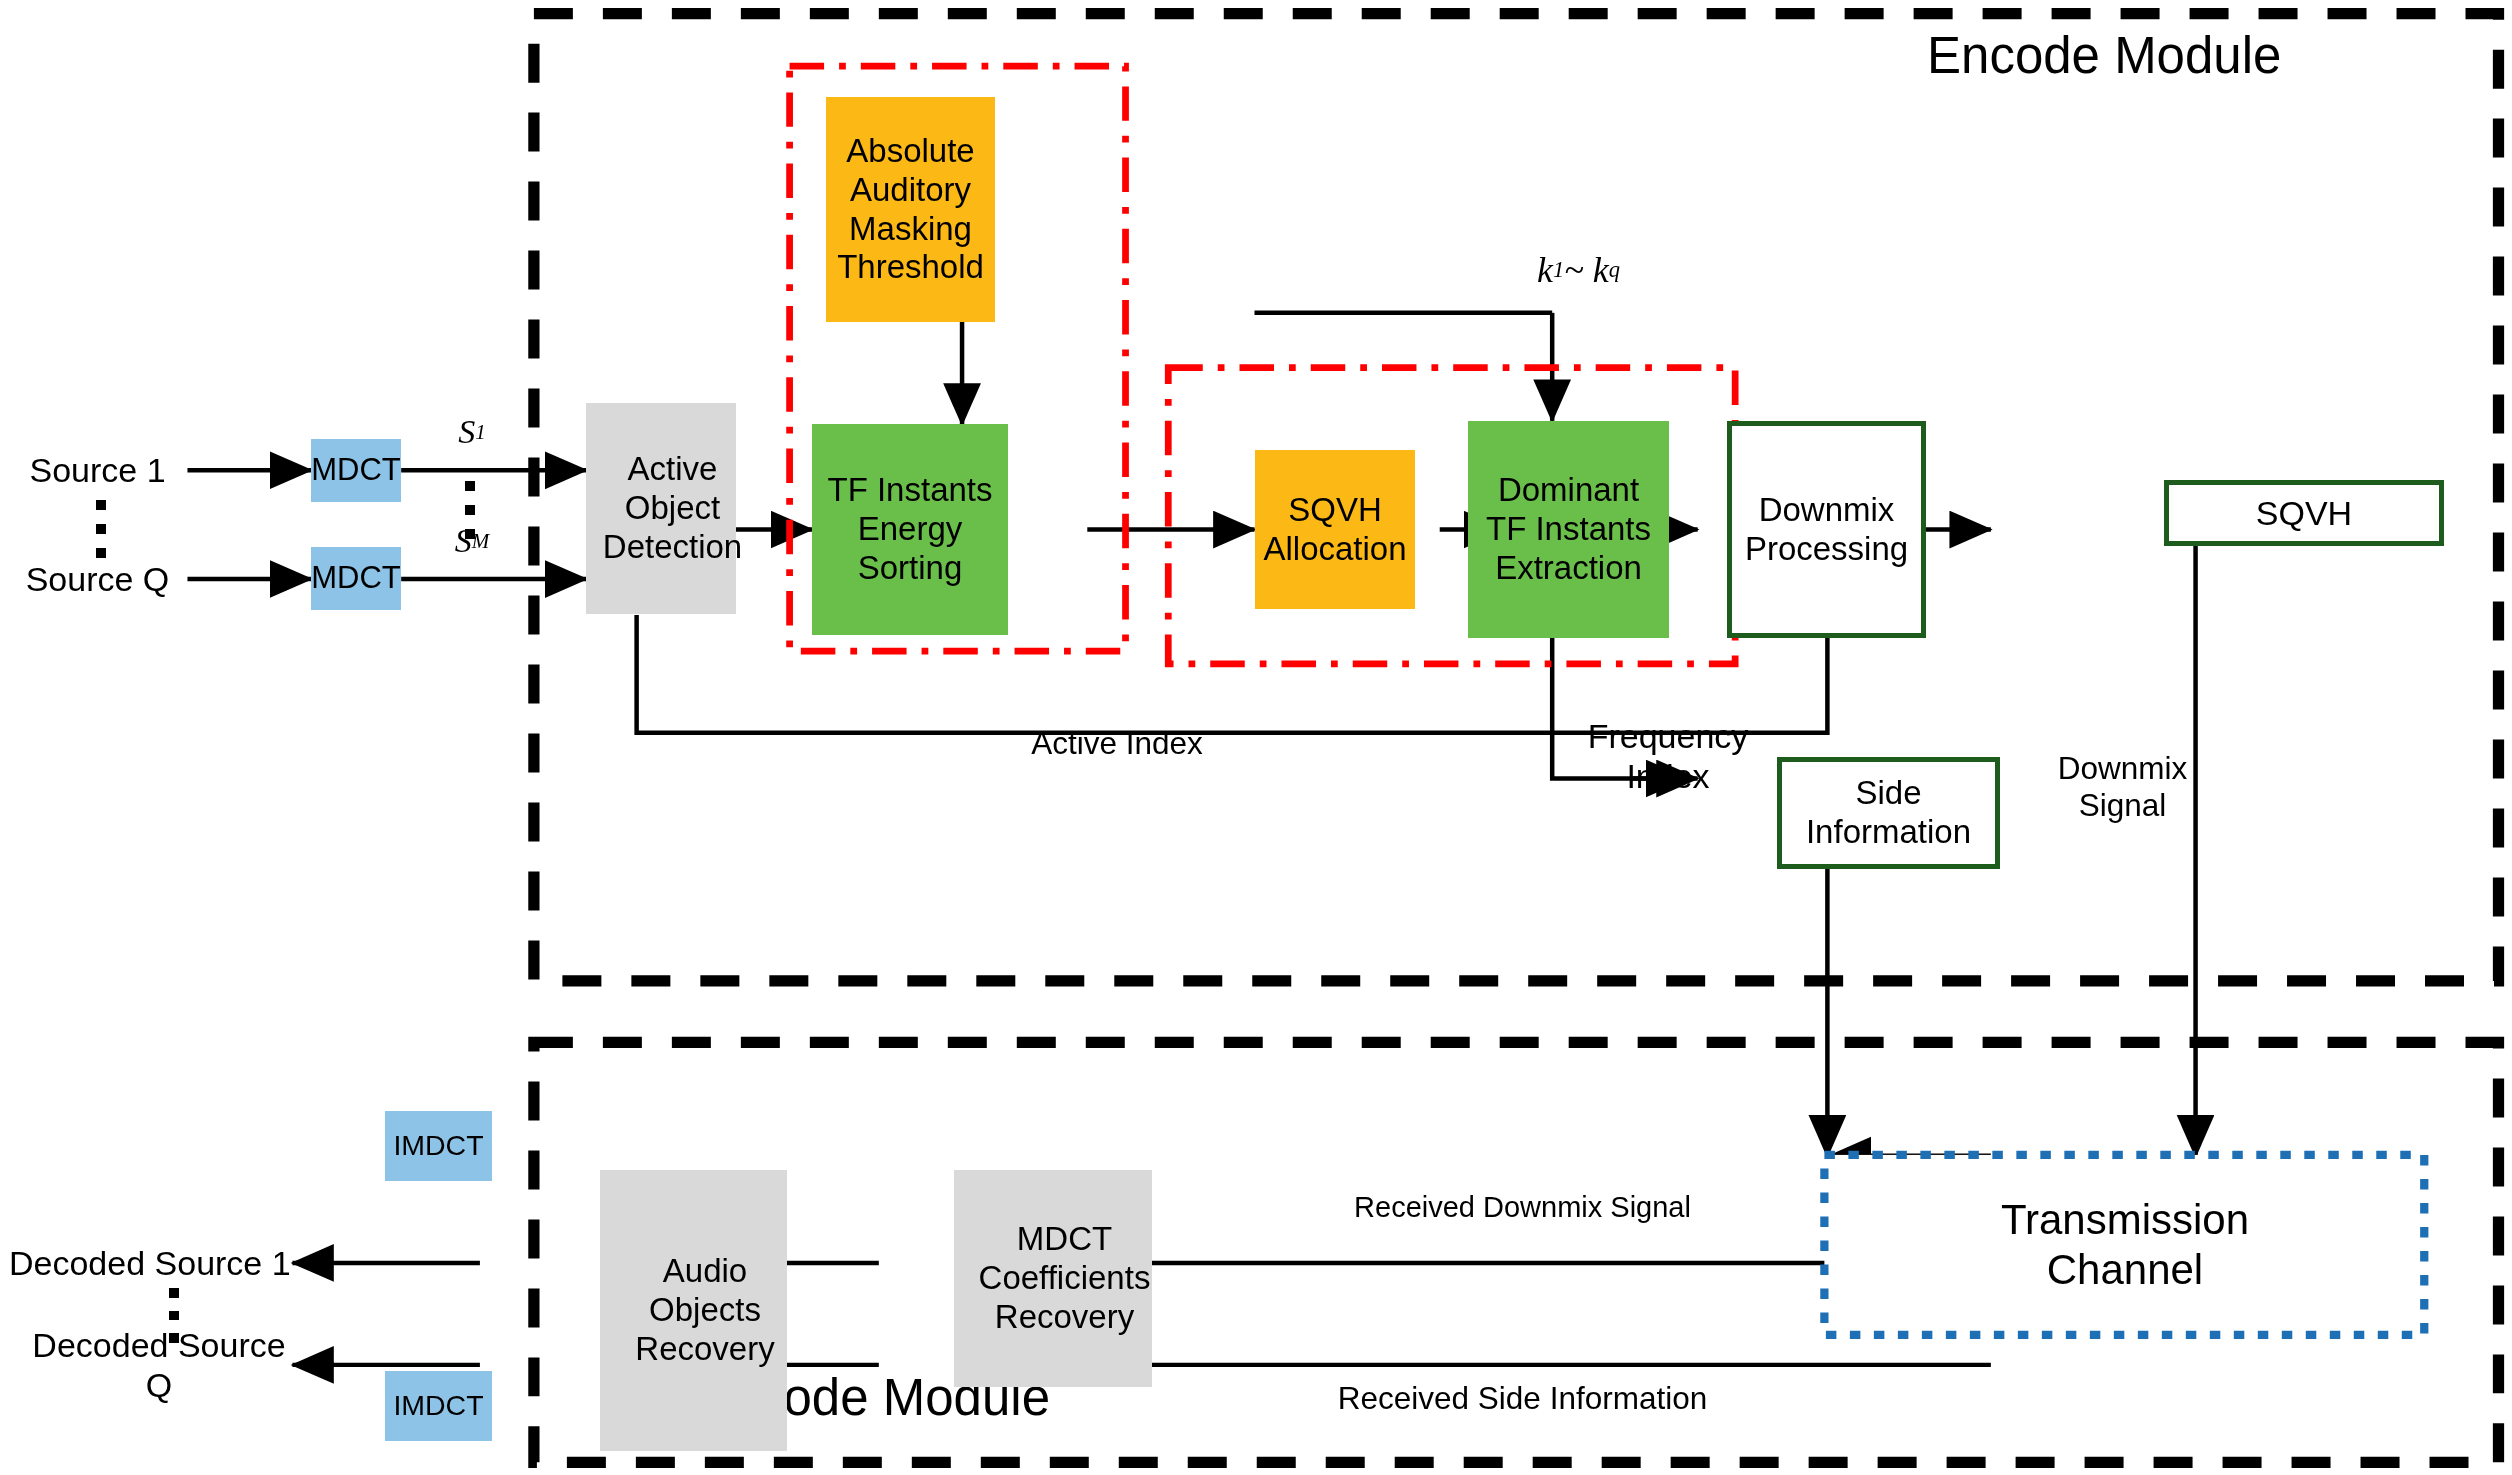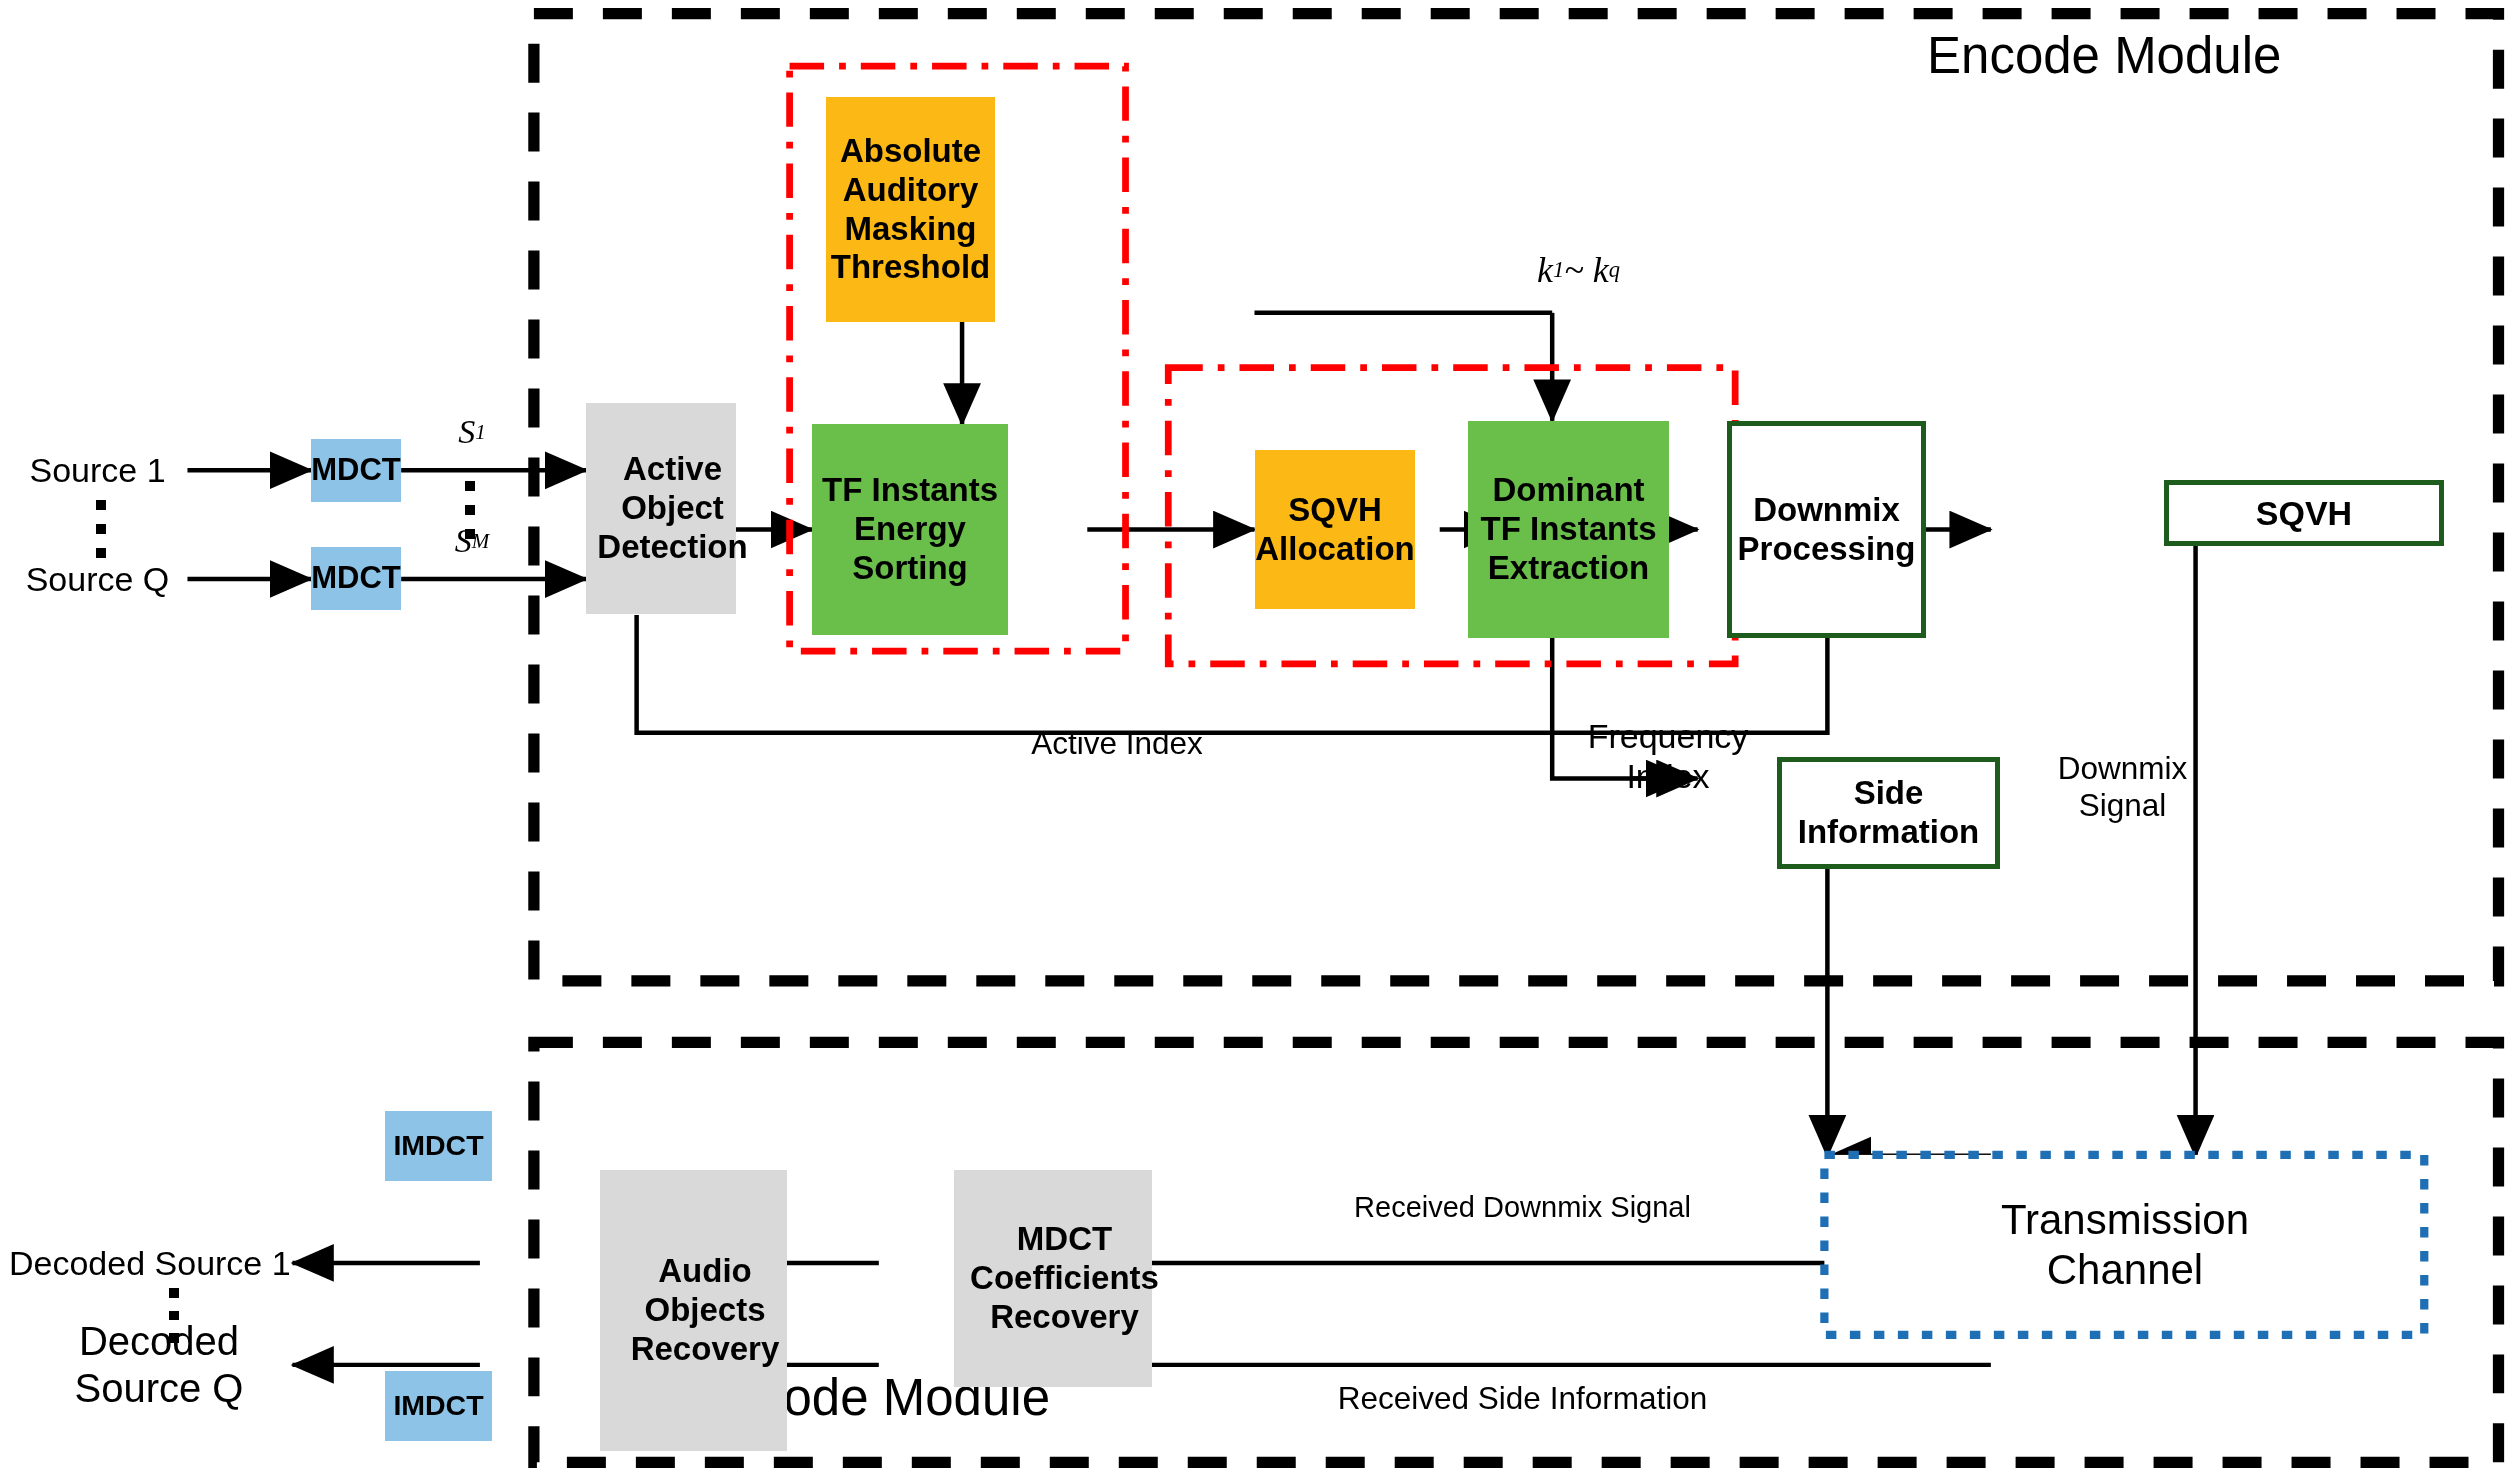--- a/index.html
+++ b/index.html
@@ -1,20 +1,20 @@
 <!DOCTYPE html>
 <html style="font-size:12px"><head>
 <meta charset="utf-8">
 <style>
   html,body{margin:0;padding:0;background:#fff;}
   #stage{position:relative;width:2512px;height:1476px;background:#fff;
          font-family:"Liberation Sans", sans-serif;overflow:hidden;}
   svg{position:absolute;left:0;top:0;width:2512px;height:1476px;}
   .blk{position:absolute;display:flex;align-items:center;justify-content:center;
-       text-align:center;box-sizing:border-box;line-height:1.18;color:#000;font-weight:bold;}
+       text-align:center;box-sizing:border-box;line-height:1.18;color:#000;}
   .lbl{position:absolute;display:flex;align-items:center;justify-content:center;
        text-align:center;color:#000;line-height:1.18;}
   .gray{background:#d9d9d9;padding-left:23px;}
   .blue{background:#8dc3e6;}
   .green{background:#6abf4b;}
   .orange{background:#fcb814;}
   .darkgreen{background:#fff;border:5.2px solid #1d5c1d;}
   .ital{font-style:italic;font-family:"Liberation Serif", serif;}
   .dots{position:absolute;display:flex;flex-direction:column;
         align-items:center;justify-content:space-between;}
@@ -203,21 +203,21 @@
   <div class="lbl" style="left:1290px;top:1186px;width:465px;height:43px;font-size:29px;">
     <span>Received Downmix Signal</span>
   </div>
   <div class="lbl" style="left:1290px;top:1377px;width:465px;height:43px;font-size:31.5px;">
     <span>Received Side Information</span>
   </div>
 
   <div class="lbl" style="left:0px;top:1240px;width:297px;height:46px;font-size:34px;justify-content:flex-start;padding-left:9px;box-sizing:border-box;">
     <span>Decoded Source 1</span>
   </div>
-  <div class="lbl" style="left:0px;top:1342px;width:297px;height:46px;font-size:40px;justify-content:flex-start;padding-left:21px;box-sizing:border-box;">
+  <div class="lbl" style="left:0px;top:1342px;width:297px;height:46px;font-size:34px;justify-content:flex-start;padding-left:21px;box-sizing:border-box;">
     <span>Decoded Source Q</span>
   </div>
   <div class="dots" style="left:169px;top:1288px;width:9.7px;height:55px;">
     <i></i>
       <i></i>
       <i></i>
   </div>
 
 </div>
 

